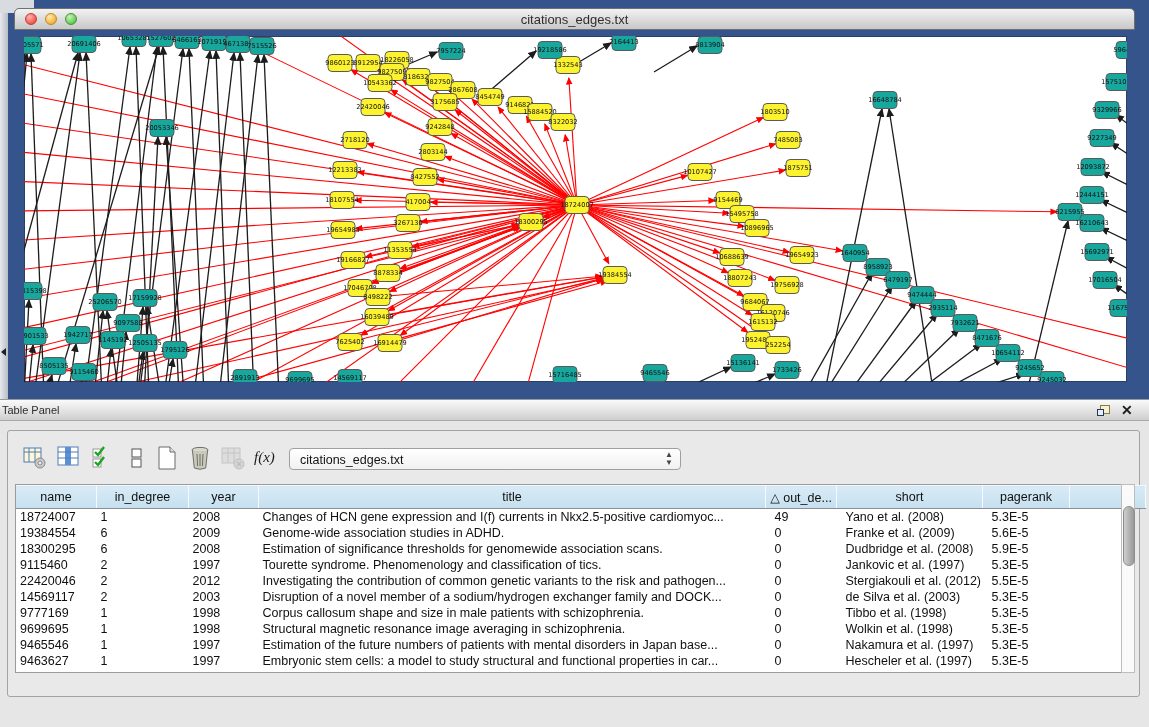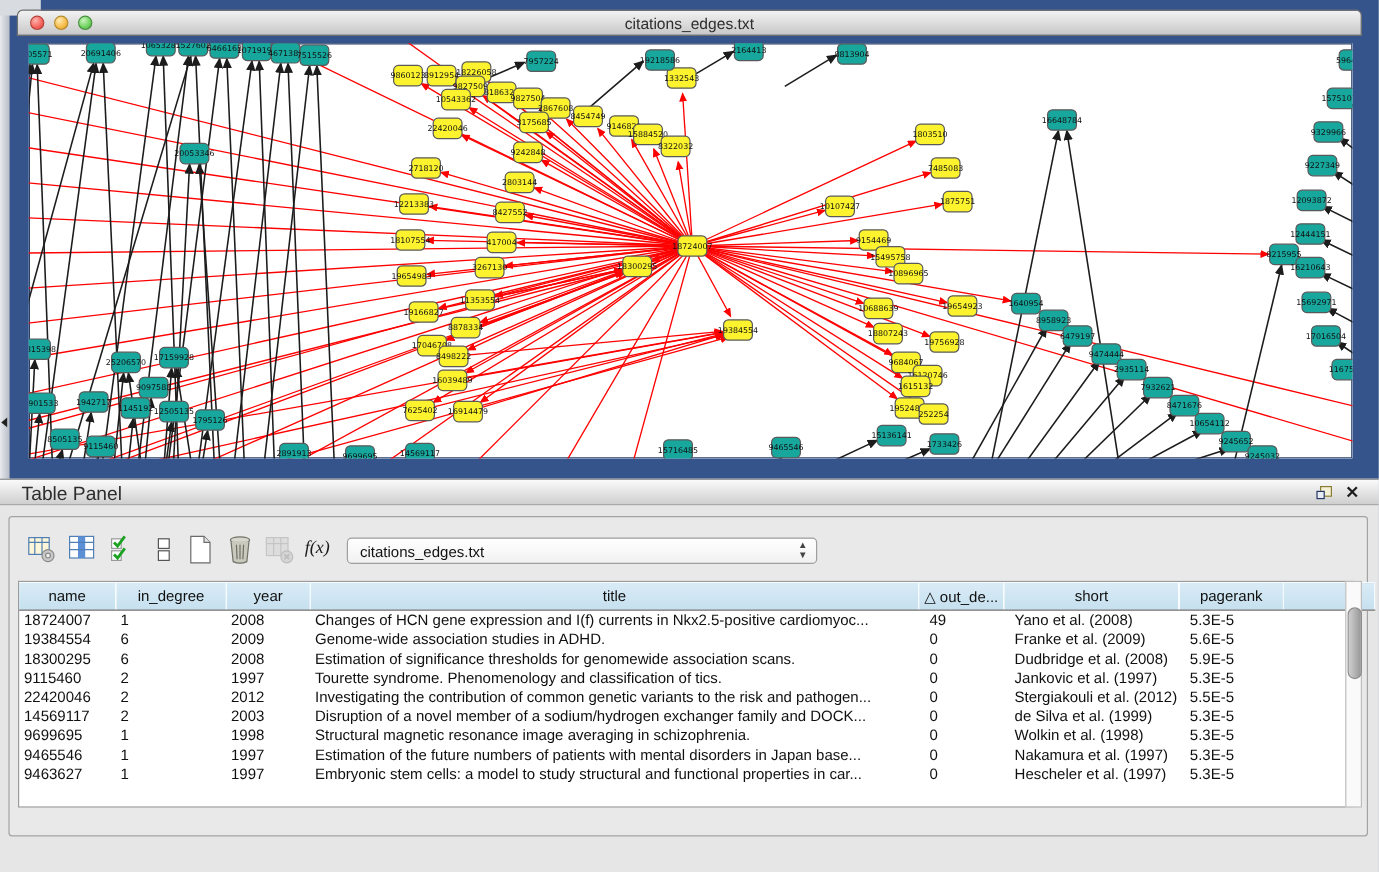--- a/index.html
+++ b/index.html
@@ -27,21 +27,21 @@
           box-shadow:inset 0 0 0 1px #2a3f66;}
   .divider-notch{position:absolute;left:569px;top:392px;width:0;height:0;
           border-left:5px solid transparent;border-right:5px solid transparent;
           border-bottom:5px solid #1f3припa5e;border-bottom-color:#22365c;}
 
   
   .table-panel{position:absolute;left:0;top:399px;width:1149px;height:328px;background:#e6e6e6;}
   .panel-header{position:absolute;left:0;top:0;width:1149px;height:22px;box-sizing:border-box;
           background:linear-gradient(#fafafa,#cfcfcf);
           border-top:1px solid #9a9a9a;border-bottom:1px solid #a9a9a9;}
-  .panel-header .ph-title{position:absolute;left:18px;top:4px;font-size:16px;color:#2d2d2d;}
+  .panel-header .ph-title{position:absolute;left:2px;top:4px;font-size:11px;color:#2d2d2d;}
   .float-ic{position:absolute;left:1097px;top:5px;width:13px;height:12px;cursor:pointer;}
   .float-ic .sq1{position:absolute;left:3px;top:0;width:8px;height:7px;border:1px solid #8a7d34;background:#f4f0d8;}
   .float-ic .sq2{position:absolute;left:0;top:4px;width:5px;height:5px;border:1px solid #24365e;background:#e8ecf4;}
   .close-ic{position:absolute;left:1121px;top:2px;font-size:14px;font-weight:bold;color:#1c1c1c;cursor:pointer;}
 
   .panel-box{position:absolute;left:7px;top:31px;width:1133px;height:267px;box-sizing:border-box;
           border:1px solid #a3a3a3;border-radius:3px;background:#e9e9e9;}
 
   
   .tb-btn{position:absolute;top:14px;width:28px;height:28px;cursor:pointer;}
@@ -617,21 +617,31 @@
               <td style="padding-left: 9px;">Stergiakouli et al. (2012)</td>
               <td style="padding-left: 9px;">5.5E-5</td>
               <td></td>
             </tr>
             <tr>
               <td>14569117</td>
               <td>2</td>
               <td>2003</td>
               <td>Disruption of a novel member of a sodium/hydrogen exchanger family and DOCK...</td>
               <td style="padding-left: 9px;">0</td>
-              <td style="padding-left: 9px;">de Silva et al. (1999)</td>
+              <td style="padding-left: 9px;">de Silva et al. (2003)</td>
+              <td style="padding-left: 9px;">5.3E-5</td>
+              <td></td>
+            </tr>
+            <tr>
+              <td>9777169</td>
+              <td>1</td>
+              <td>1998</td>
+              <td>Corpus callosum shape and size in male patients with schizophrenia.</td>
+              <td style="padding-left: 9px;">0</td>
+              <td style="padding-left: 9px;">Tibbo et al. (1998)</td>
               <td style="padding-left: 9px;">5.3E-5</td>
               <td></td>
             </tr>
             <tr>
               <td>9699695</td>
               <td>1</td>
               <td>1998</td>
               <td>Structural magnetic resonance image averaging in schizophrenia.</td>
               <td style="padding-left: 9px;">0</td>
               <td style="padding-left: 9px;">Wolkin et al. (1998)</td>

